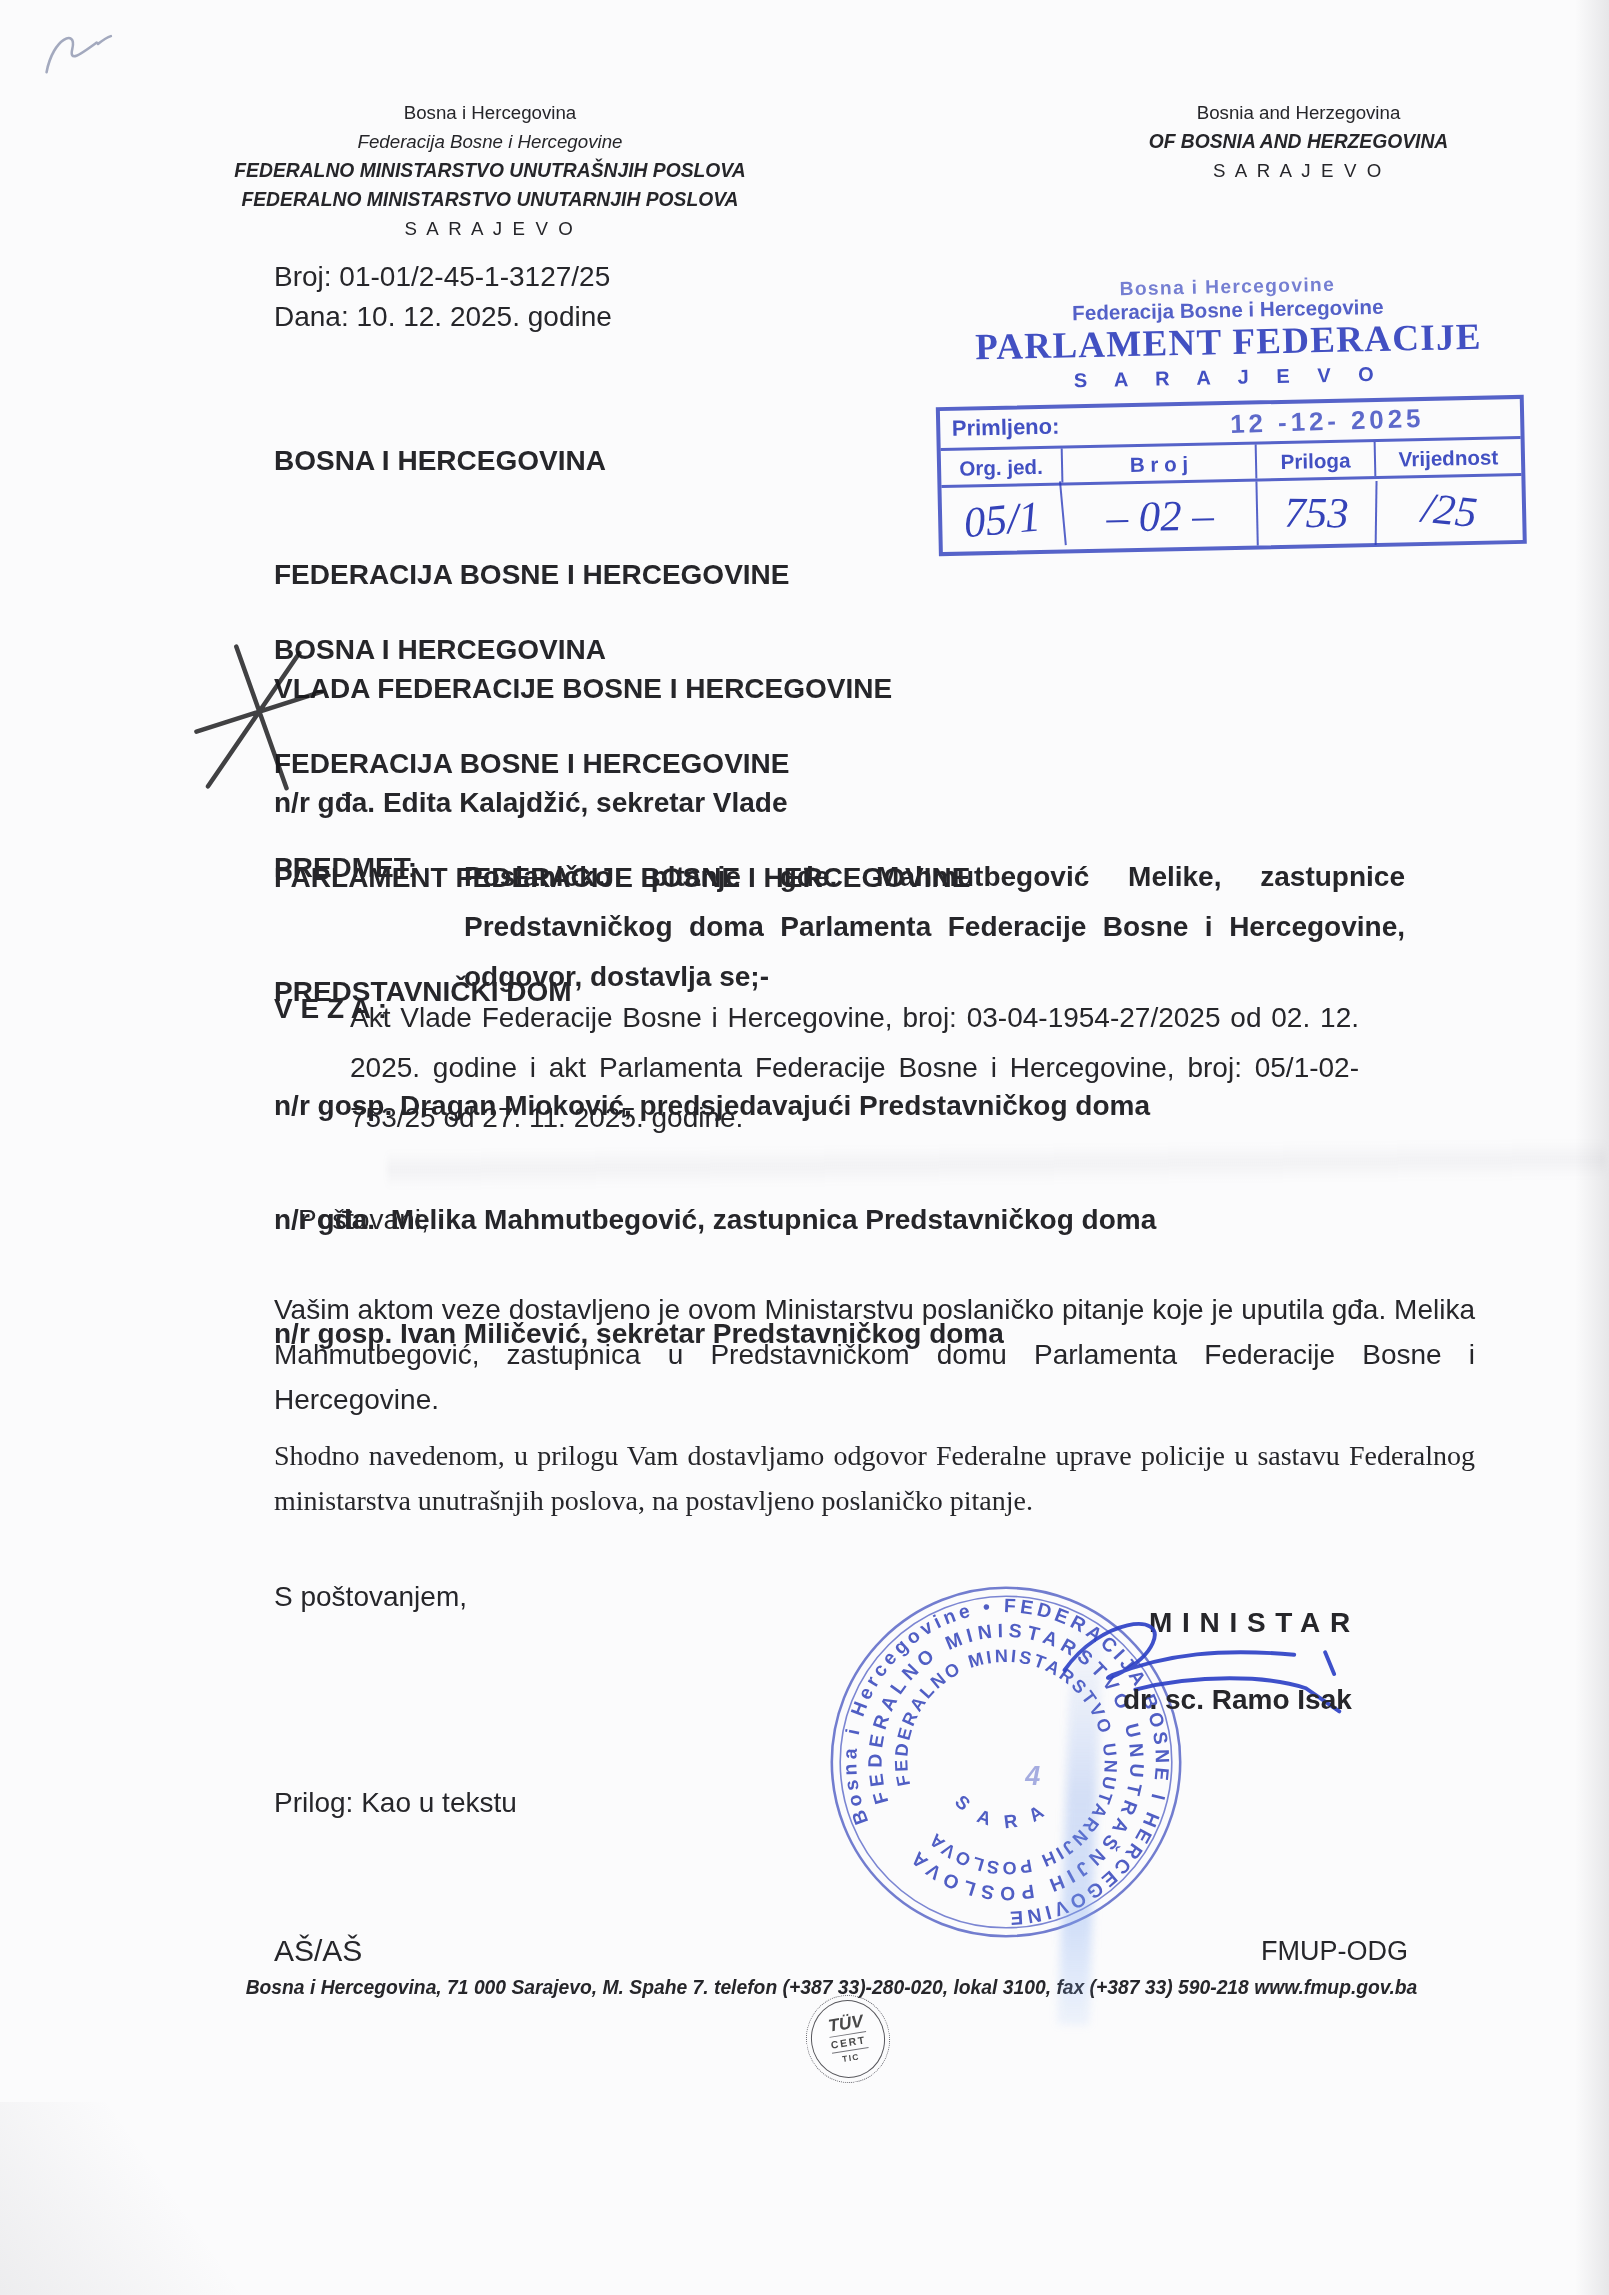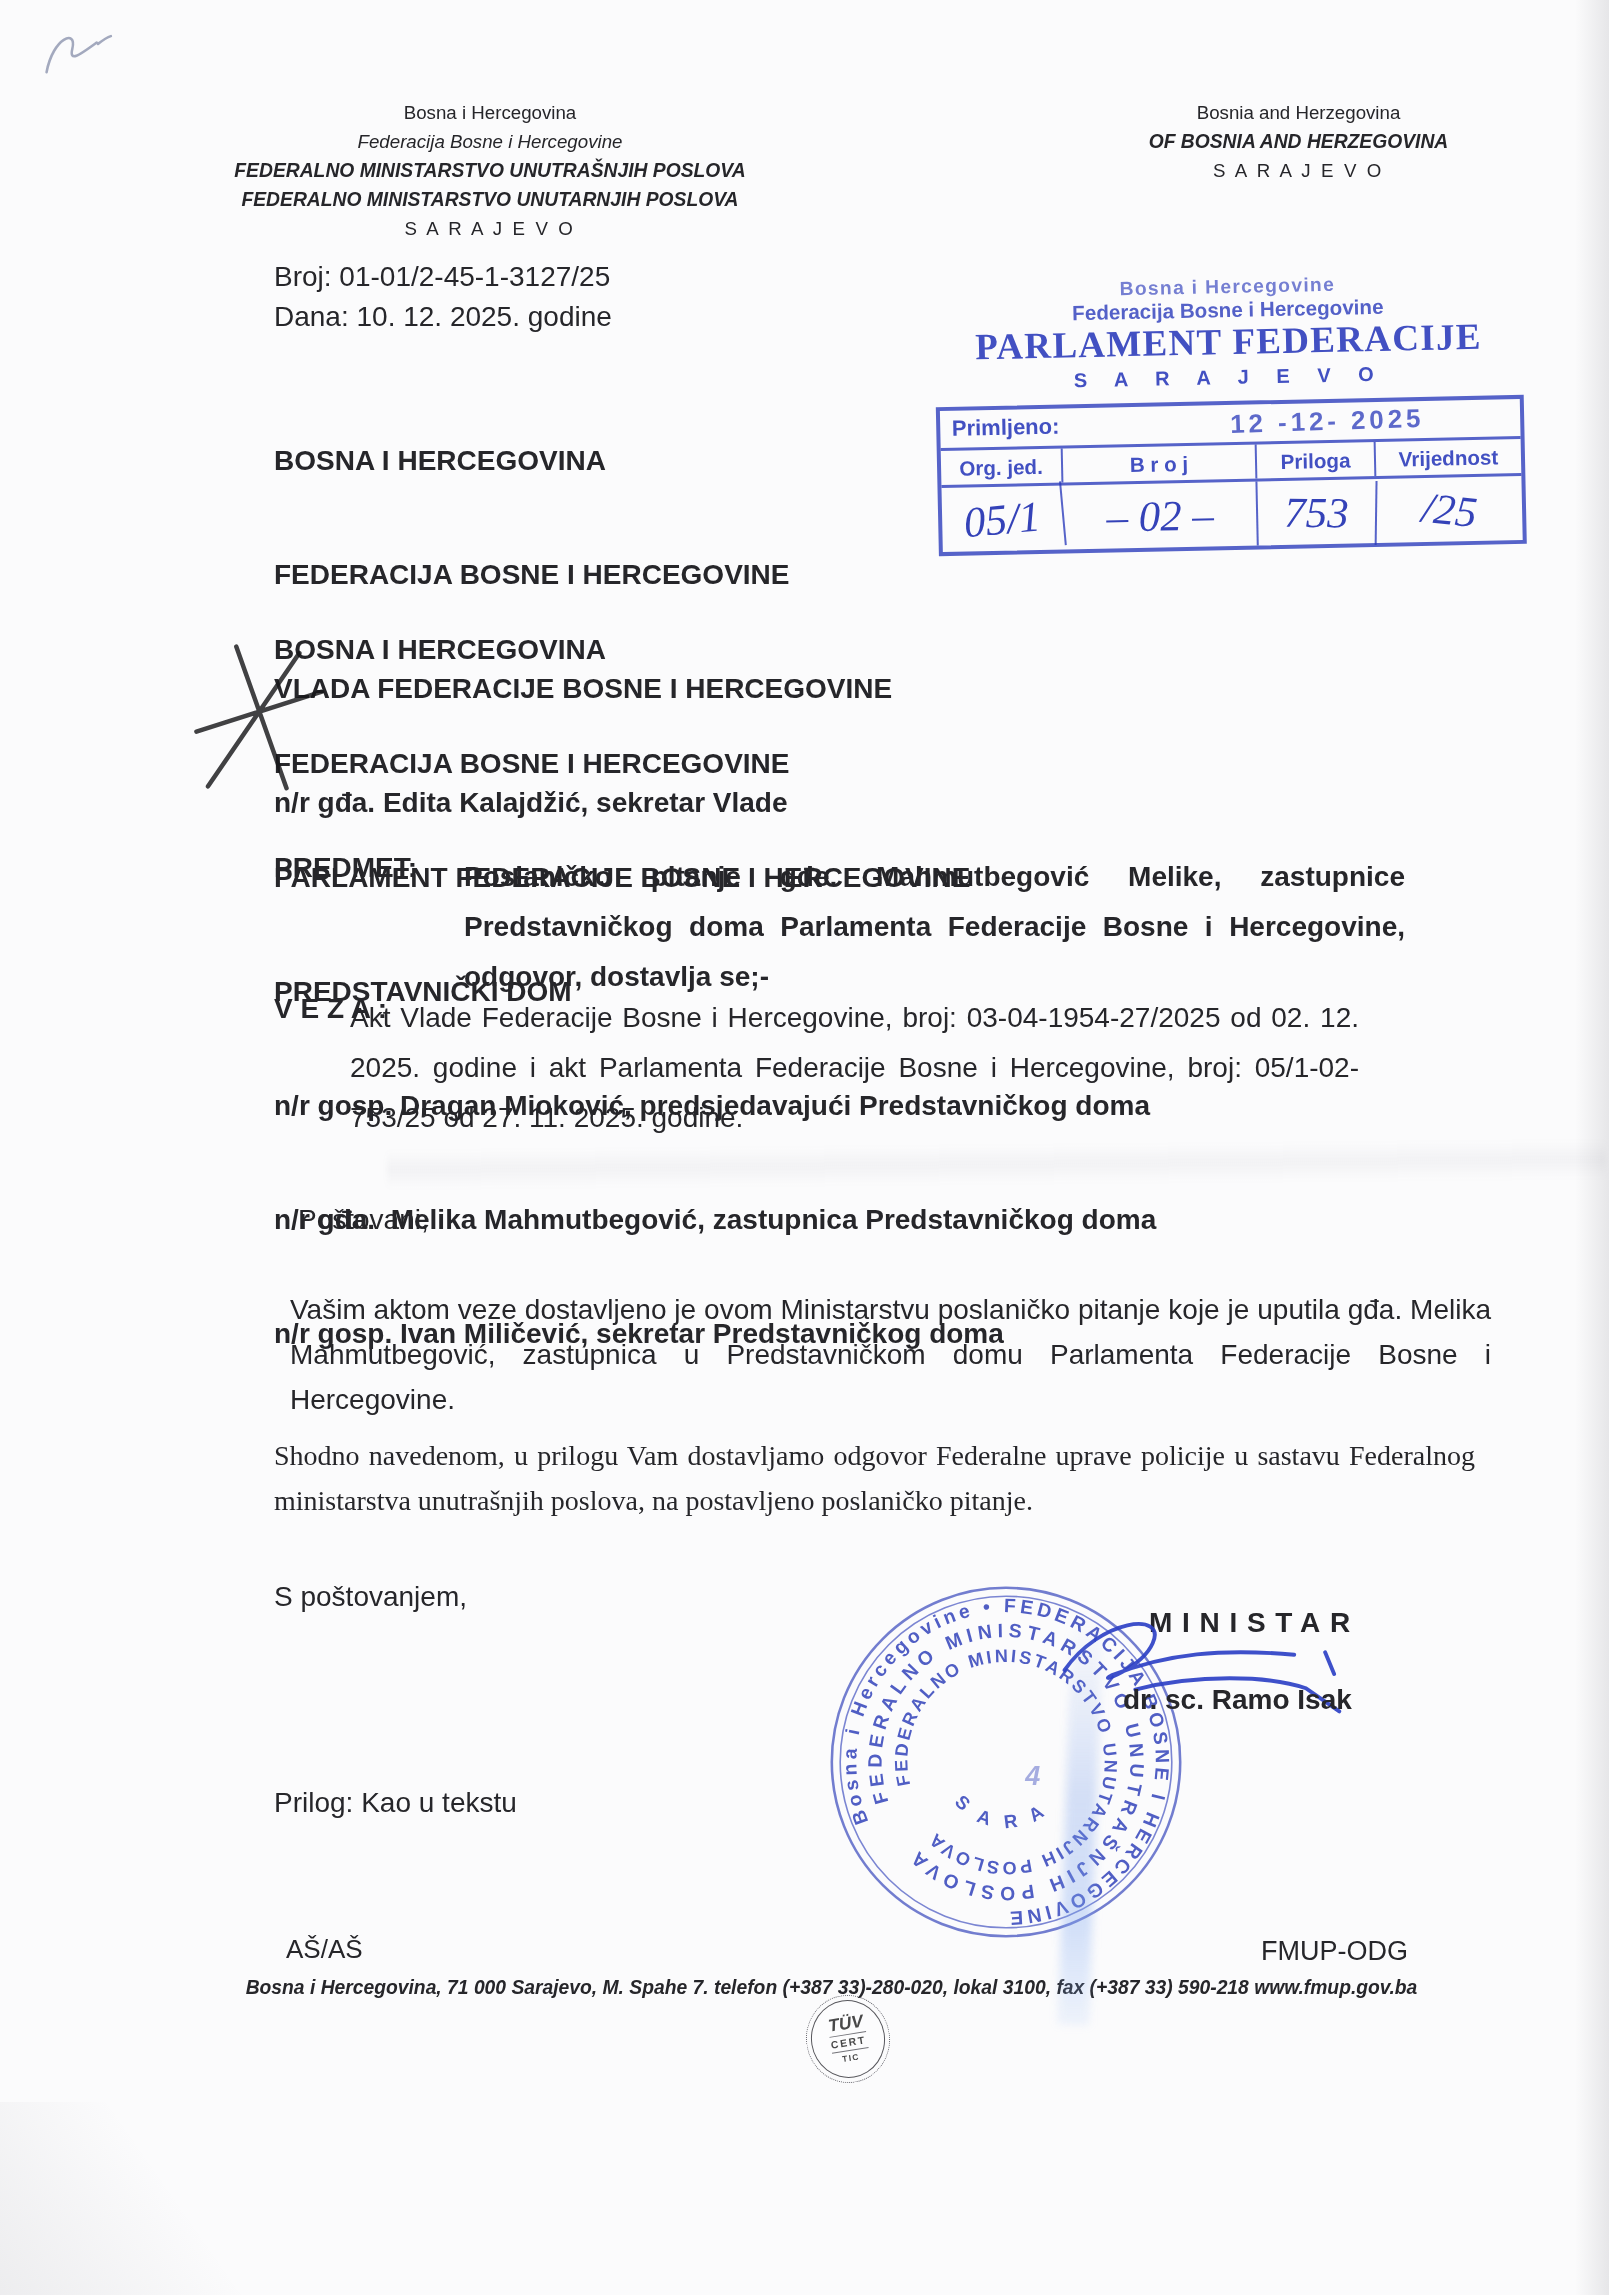--- a/index.html
+++ b/index.html
@@ -45,29 +45,29 @@
   .hang .hlabel{position:absolute;left:0;top:0;font-weight:bold;font-size:28px;white-space:pre;}
   #predmet{top:852px;}
   #predmet .htext{margin-left:190px;width:941px;font-weight:bold;font-size:28px;
         line-height:50px;text-align:justify;}
   #veza{top:993px;}
   #veza .htext{margin-left:76px;width:1009px;font-size:28px;line-height:50px;text-align:justify;}
   
   .bline{position:absolute;left:274px;font-size:28px;}
   #salutation{top:1204px;margin-left:24px;}
   .para{position:absolute;left:274px;width:1201px;font-size:28px;line-height:45px;text-align:justify;}
-  #para1{top:1287px;margin-left:16px;}
+  #para1{top:1287px;}
   #para2{top:1433px;font-family:Liberation Serif, serif;}
   #closing{top:1581px;}
   
   #ministar{position:absolute;left:1149px;top:1607px;font-size:28px;font-weight:bold;letter-spacing:9.7px;}
   #minister-name{position:absolute;left:1123px;top:1684px;font-size:28px;font-weight:bold;}
   #prilog{position:absolute;left:274px;top:1787px;font-size:28px;}
   
-  #initials{position:absolute;left:274px;top:1934px;font-size:26px;margin-left:12px;}
+  #initials{position:absolute;left:274px;top:1934px;font-size:30px;}
   #fmup-code{position:absolute;left:1261px;top:1936px;font-size:27px;}
   #footer-line{position:absolute;left:219px;top:1977px;width:1225px;text-align:center;
         font-size:19.3px;font-weight:bold;font-style:italic;}
   
   .abs{position:absolute;}
   #round-stamp{left:806px;top:1562px;opacity:.82;}
   #round-stamp text{font-family:"Liberation Sans",sans-serif;font-weight:bold;fill:#2b3cb8;}
   .ring-a{font-size:30px;letter-spacing:6px;}
   .ring-b{font-size:30px;letter-spacing:8px;}
   .ring-c{font-size:28px;letter-spacing:4px;}

